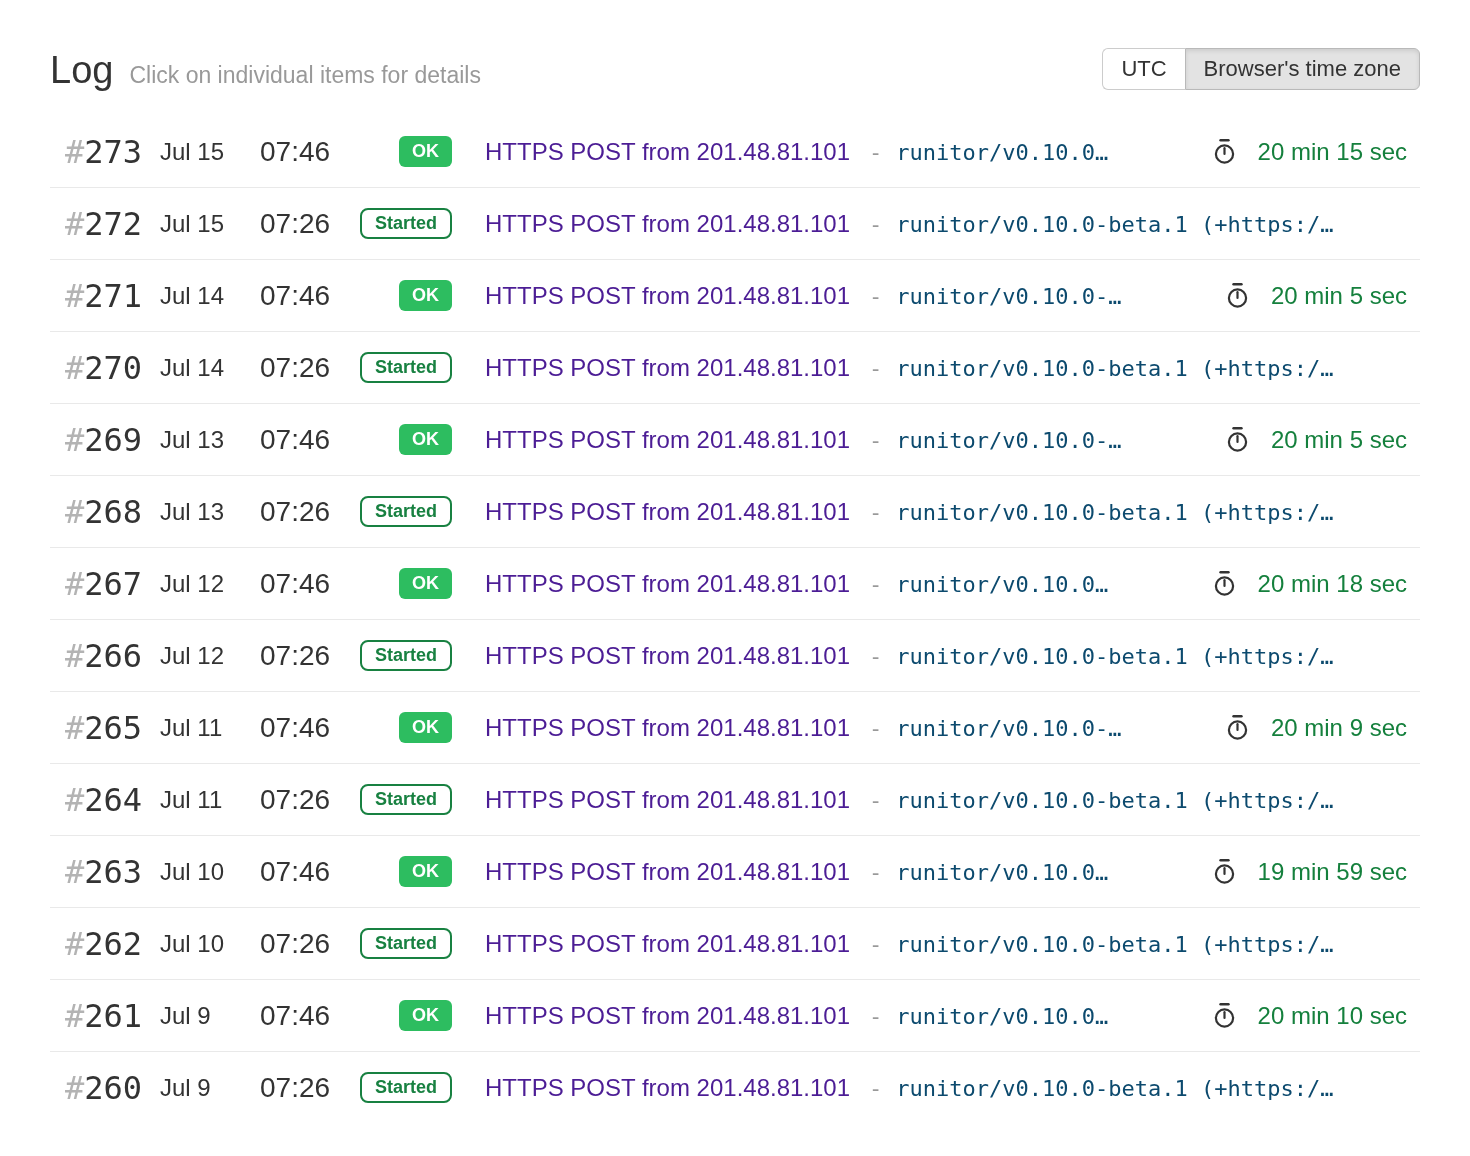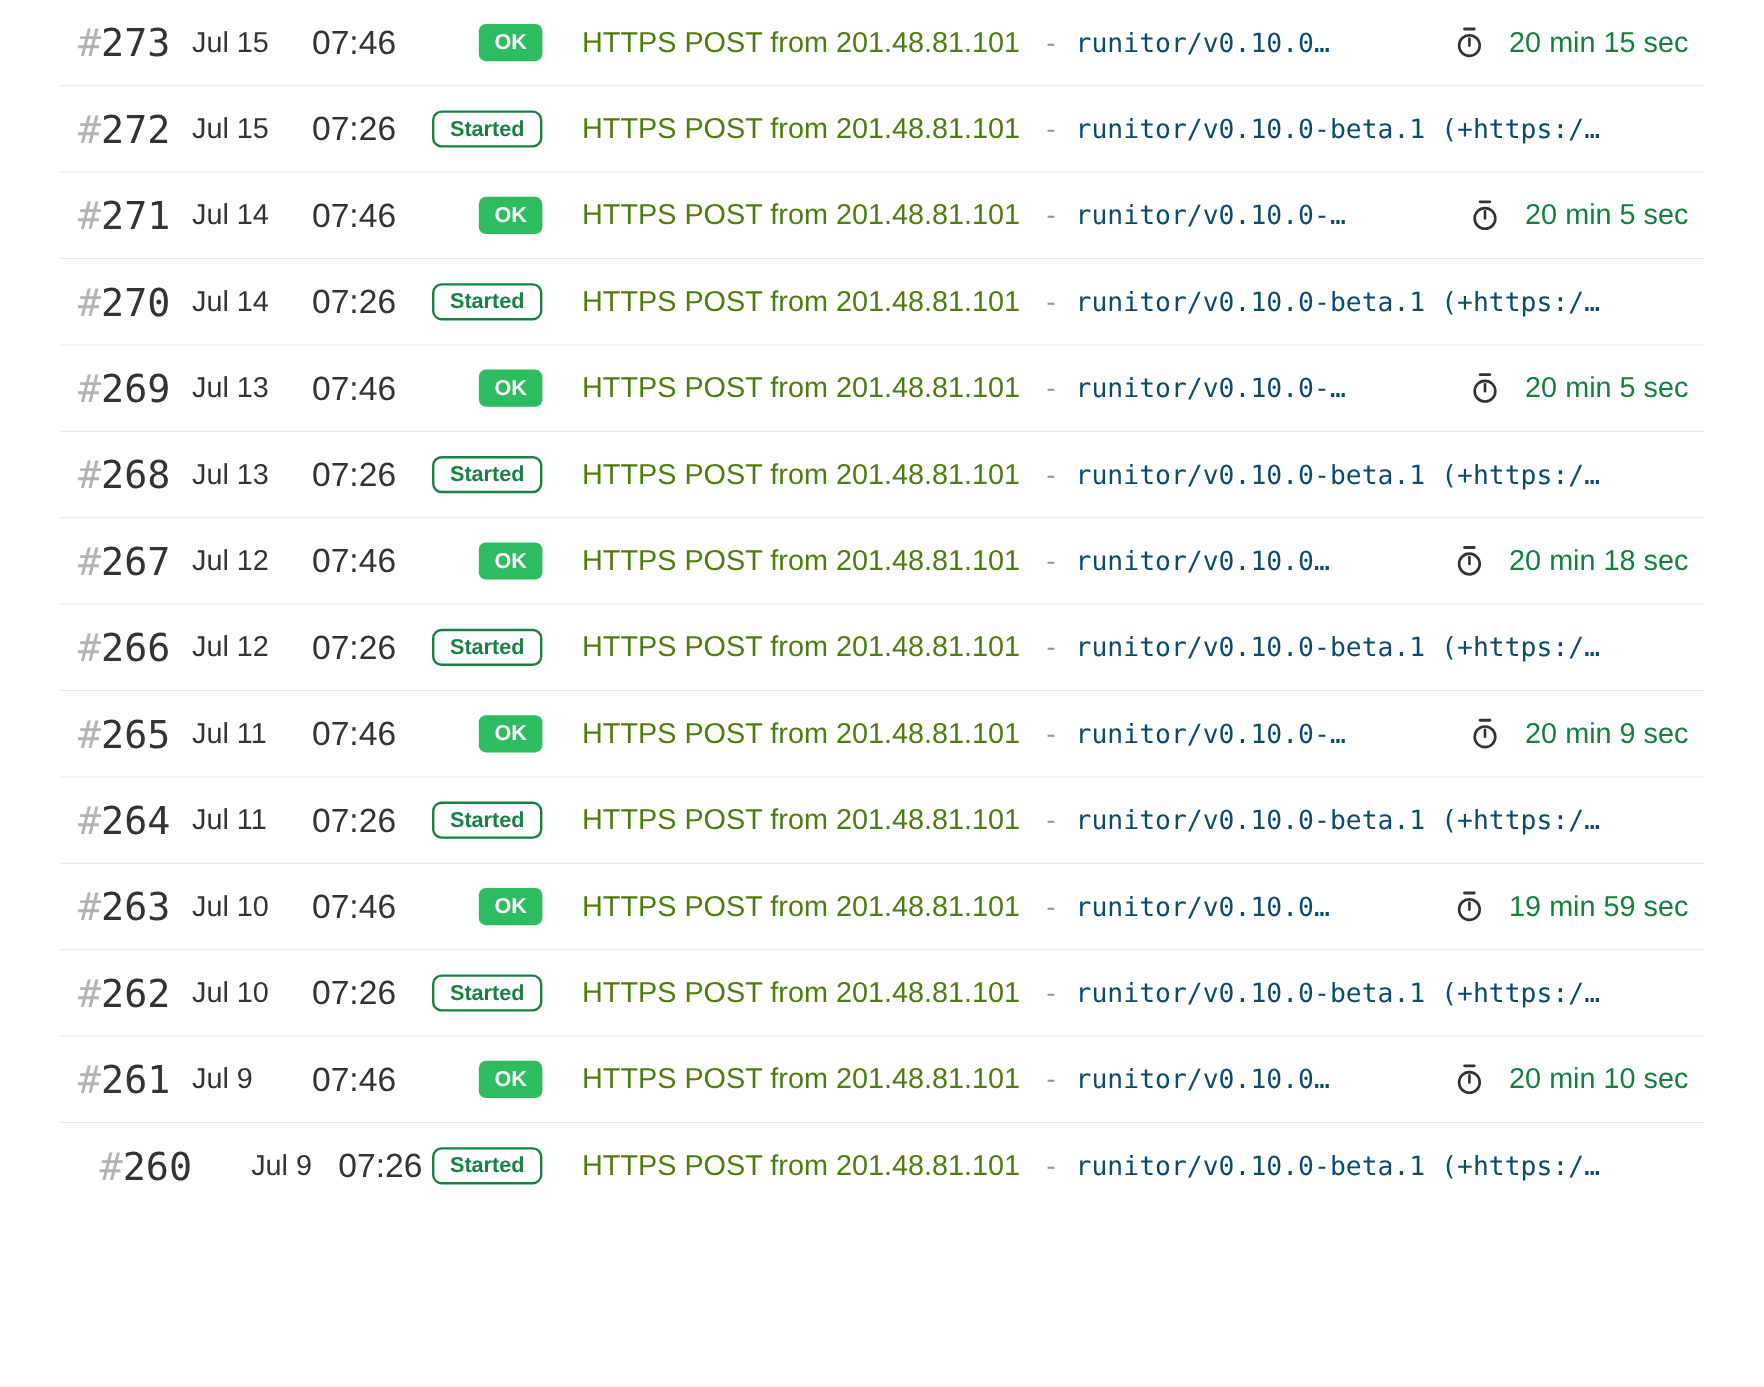--- a/index.html
+++ b/index.html
@@ -28,21 +28,21 @@
     background:#e3e3e3; border-color:#b9b9b9; border-radius:0 6px 6px 0;
     box-shadow:inset 0 2px 4px rgba(0,0,0,0.10);
   }
 
   
   .log-table { }
   .row {
     display:flex; align-items:center; height:71px;
     border-bottom:1px solid #e9e9e9; cursor:pointer; background:#fff;
   }
-  .row:last-child { border-bottom:none;text-align:right; }
+  .row:last-child { border-bottom:none; }
 
   .col-num { width:110px; padding-left:15px; box-sizing:border-box;
              font-family:"DejaVu Sans Mono", monospace; font-size:32px; color:#333;
              white-space:nowrap; }
   .hash { color:#b3b3b3; }
   .col-date { width:100px; font-size:24px; color:#333; white-space:nowrap; }
   .col-time { width:92px; font-size:28px; color:#333; white-space:nowrap; }
   .col-badge { width:100px; display:flex; justify-content:flex-end; flex-shrink:0; }
 
   .badge { font-weight:bold; white-space:nowrap; box-sizing:border-box; }
@@ -50,36 +50,46 @@
     background:#2dbd60; color:#fff; font-size:18px;
     padding:5px 13px; border-radius:6px;
   }
   .badge.started {
     background:#fff; color:#188141; border:2px solid #188141; font-size:18px;
     padding:3px 13px; border-radius:8px;
   }
 
   .col-desc { margin-left:33px; flex:1; min-width:0; display:flex; align-items:baseline;
               overflow:hidden; white-space:nowrap; }
-  .event { font-size:24px; color:#4d7c0f; }
+  .event { font-size:24px; color:#4c1d95; }
   .sep { font-family:"DejaVu Sans Mono", monospace; font-size:22px; color:#999;
          margin:0 14px 0 19px; }
   .agent { font-family:"DejaVu Sans Mono", monospace; font-size:22px; color:#0c4a6e;
            overflow:hidden; }
 
   .col-duration { margin-left:auto; padding-left:18px; padding-right:13px;
                   display:flex; align-items:center; gap:22px; flex-shrink:0;
                   font-size:24px; color:#15803d; white-space:nowrap; }
   .stopwatch { display:block; }
 </style>
 </head>
 <body>
 
 <div class="page">
 
+  <div class="header">
+    <div class="title-wrap">
+      <span class="page-title">Log</span>
+      <span class="page-subtitle">Click on individual items for details</span>
+    </div>
+    <div class="btn-group">
+      <button class="btn btn-utc">UTC</button>
+      <button class="btn btn-active">Browser's time zone</button>
+    </div>
+  </div>
 
   <div class="log-table">
   <div class="row">
     <span class="col-num"><span class="hash">#</span><span>273</span></span>
     <span class="col-date">Jul 15</span>
     <span class="col-time">07:46</span>
     <span class="col-badge">
       <span class="badge ok">OK</span>
     </span>
     <span class="col-desc">

